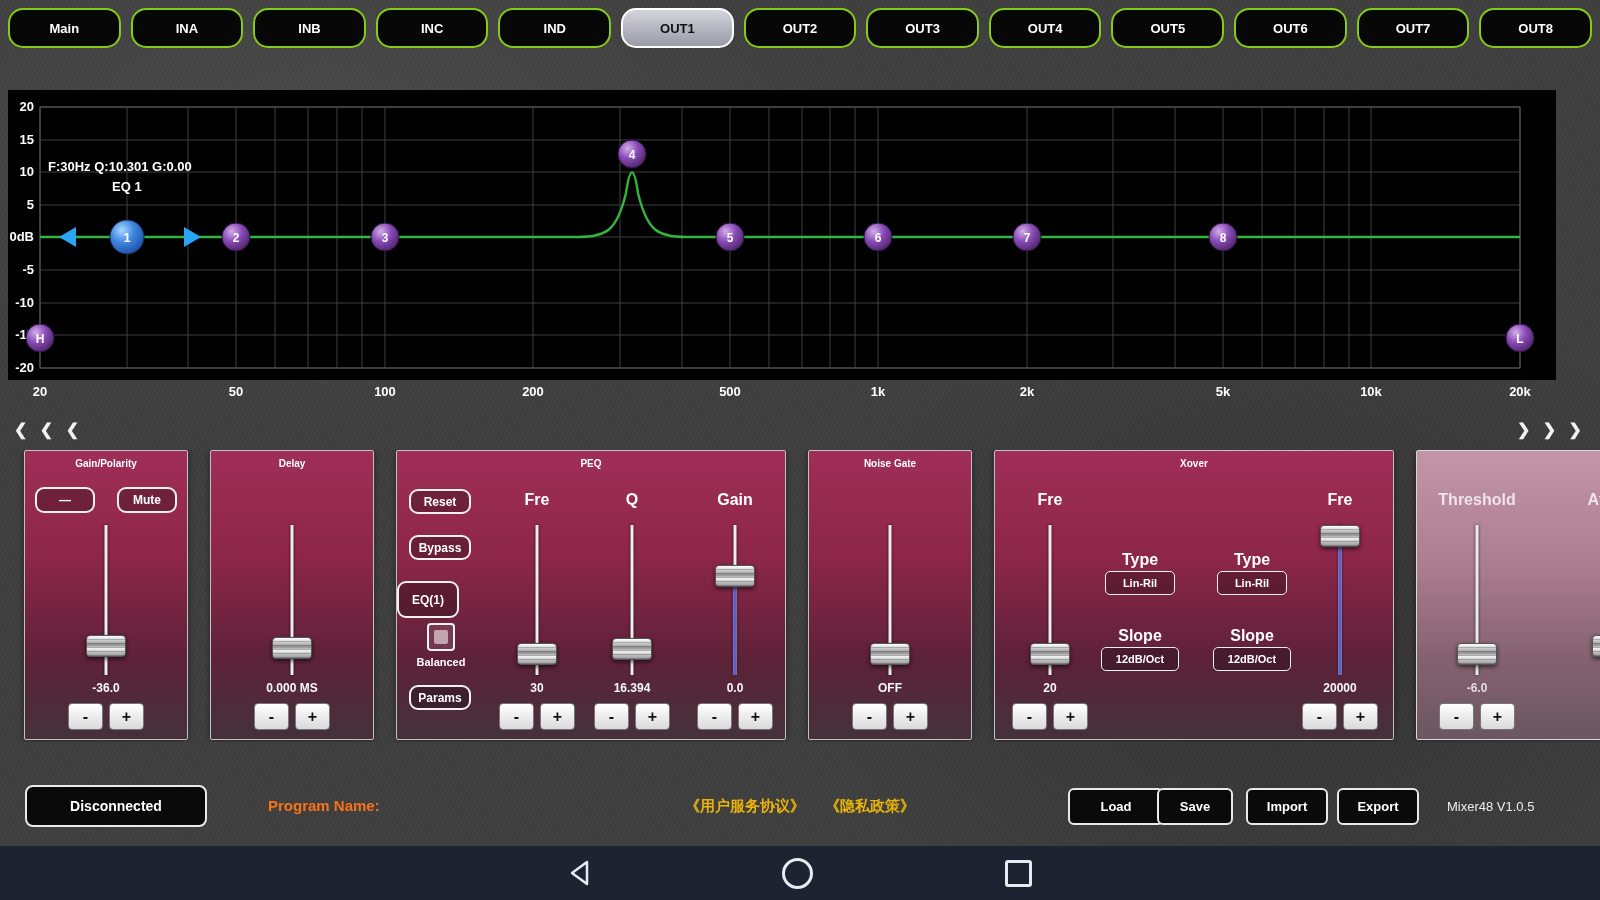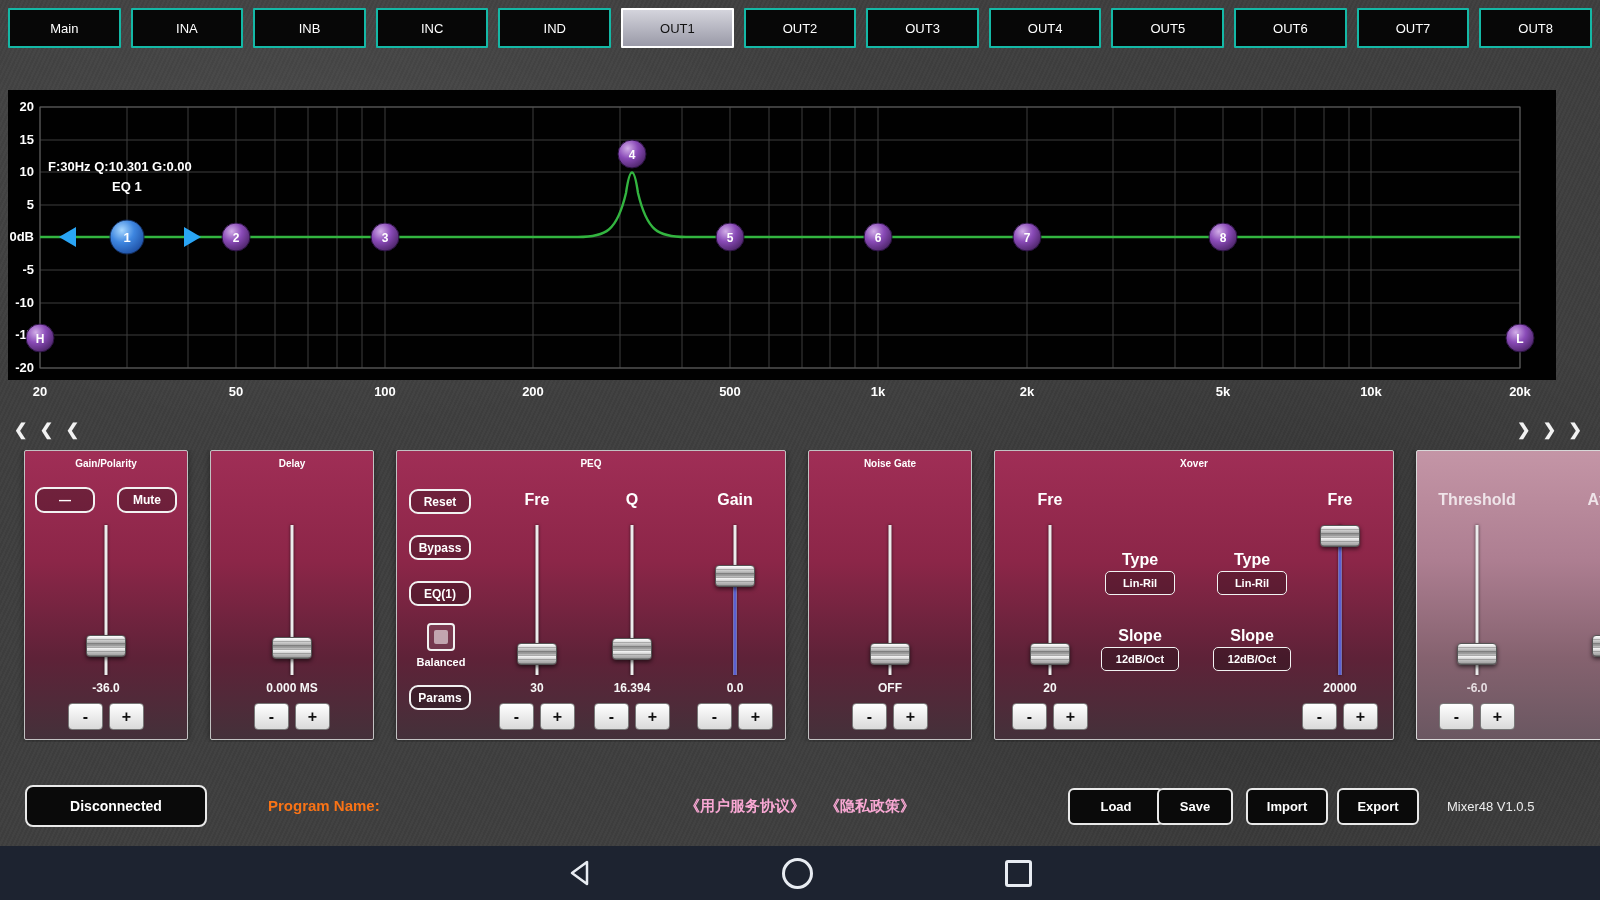--- a/index.html
+++ b/index.html
@@ -7,22 +7,22 @@
     width:1600px;height:900px;position:relative;overflow:hidden;
     font-family:"Liberation Sans",sans-serif;
     background-color:#3f3f3f;
     background-image:
       radial-gradient(ellipse 900px 500px at 20% 15%, rgba(255,255,255,0.05), transparent 60%),
       radial-gradient(ellipse 800px 600px at 80% 70%, rgba(0,0,0,0.18), transparent 60%),
       repeating-linear-gradient(115deg, rgba(255,255,255,0.015) 0 2px, rgba(0,0,0,0.03) 2px 4px);
   }
   
   .tabbar{position:absolute;top:8px;left:8px;right:8px;height:40px;display:flex;gap:10px;}
-  .tab{flex:1 1 0;background:#070707;border:2px solid #14b8a6;border-radius:1px;
-       color:#fff;font-weight:normal;font-size:13px;display:flex;align-items:center;justify-content:center;cursor:pointer;}
+  .tab{flex:1 1 0;background:#070707;border:2px solid #84cc16;border-radius:15px;
+       color:#fff;font-weight:bold;font-size:13px;display:flex;align-items:center;justify-content:center;cursor:pointer;}
   .tab.selected{background:linear-gradient(180deg,#d4d4dc,#9a9aa8);color:#111;border-color:#fff;}
   
   .eq-wrap{position:absolute;top:90px;left:0;width:1600px;height:312px;}
   svg text{font-family:"Liberation Sans",sans-serif;}
   
   .scroll-hint{position:absolute;color:#f2f2f2;font-size:16px;font-weight:bold;letter-spacing:4px;top:420px;}
   .scroll-hint.left{left:14px;}
   .scroll-hint.right{right:14px;}
   .panels{position:absolute;top:450px;left:0;width:1600px;height:292px;overflow:hidden;}
   .panels-row{display:flex;gap:22px;padding-left:24px;width:max-content;}
@@ -59,21 +59,21 @@
   .checkbox::after{content:"";position:absolute;inset:5px;background:rgba(255,255,255,0.55);border-radius:2px;}
   
   .footer{position:absolute;top:783px;left:0;right:0;height:52px;}
   .big-btn{position:absolute;background:#0a0a0a;border:2px solid #e9e9e9;border-radius:8px;color:#fff;
            font-weight:bold;font-size:14px;display:flex;align-items:center;justify-content:center;
            font-family:inherit;cursor:pointer;}
   .small-btn{position:absolute;background:#0a0a0a;border:2px solid #e9e9e9;border-radius:6px;color:#fff;
              font-weight:bold;font-size:13px;display:flex;align-items:center;justify-content:center;
              font-family:inherit;cursor:pointer;height:37px;top:5px;}
   .program-label{position:absolute;left:268px;top:14px;color:#f97316;font-weight:bold;font-size:15px;}
-  .links{position:absolute;left:0;right:0;top:14px;text-align:center;font-size:15px;font-weight:bold;color:#f9a8d4;}
+  .links{position:absolute;left:0;right:0;top:14px;text-align:center;font-size:15px;font-weight:bold;color:#eab308;}
   .links span{margin:0 8px;cursor:pointer;}
   .version{position:absolute;left:1447px;top:16px;color:#ededed;font-size:13px;}
   
   .navbar{position:absolute;top:846px;left:0;width:1600px;height:54px;background:#1d2330;
           display:flex;align-items:center;justify-content:center;gap:192px;}
   .nav-circle{width:25px;height:25px;border:3px solid #e8ecf2;border-radius:50%;}
   .nav-square{width:21px;height:21px;border:3px solid #e8ecf2;border-radius:3px;}
 </style>
 </head>
 <body>
@@ -220,21 +220,21 @@
     <div class="stepper" style="left:43px;top:252px">
       <button class="step">-</button>
       <button class="step">+</button>
     </div>
   </div>
 
   <div class="panel" style="width:388px">
     <div class="panel-title">PEQ</div>
     <button class="pbtn" style="left:12px;top:38px;width:62px;height:25px">Reset</button>
     <button class="pbtn" style="left:12px;top:84px;width:62px;height:25px">Bypass</button>
-    <button class="pbtn" style="left:12px;top:130px;width:62px;height:25px">EQ(1)</button>
+    <button class="pbtn" style="left:0;top:130px;width:62px;height:37px">EQ(1)</button>
     <div class="checkbox" style="left:30px;top:172px"></div>
     <div class="col-label" style="left:4px;width:80px;top:205px;font-size:11px">Balanced</div>
     <button class="pbtn" style="left:12px;top:234px;width:62px;height:25px">Params</button>
 
     <div class="col-label" style="left:110px;width:60px;top:40px">Fre</div>
     <div class="slider" style="left:118px;top:74px">
       <div class="track"></div>
       <div class="handle" style="top:118px"></div>
     </div>
     <div class="value" style="left:105px;width:70px;top:230px">30</div>

